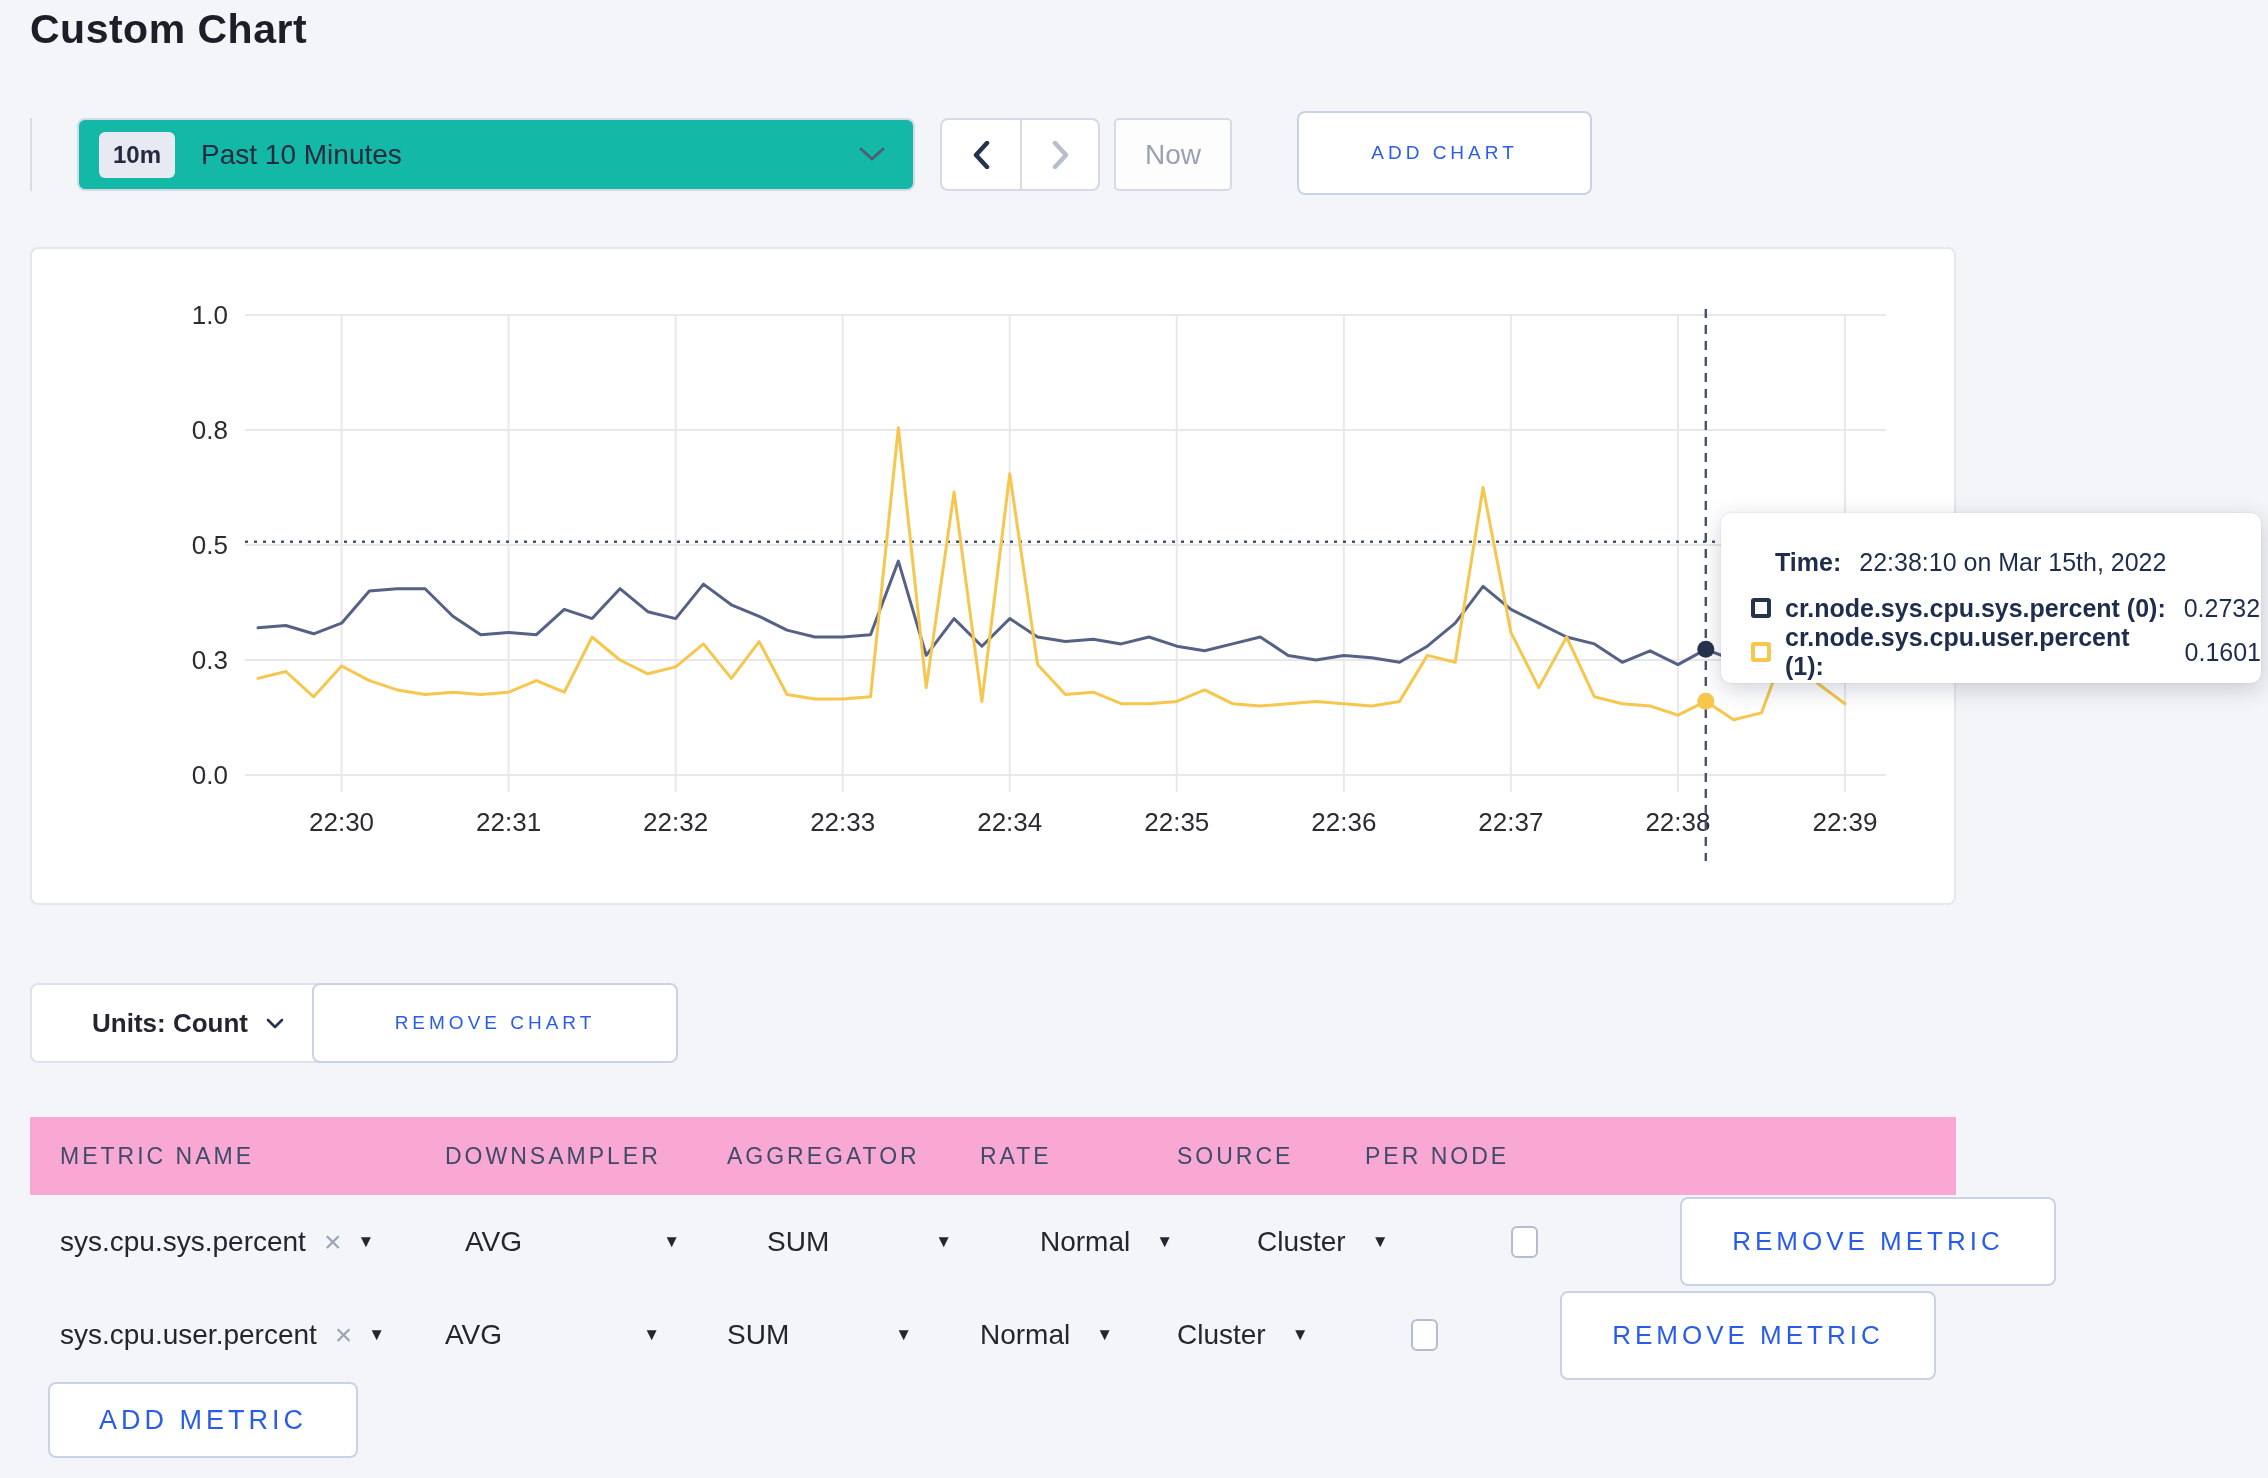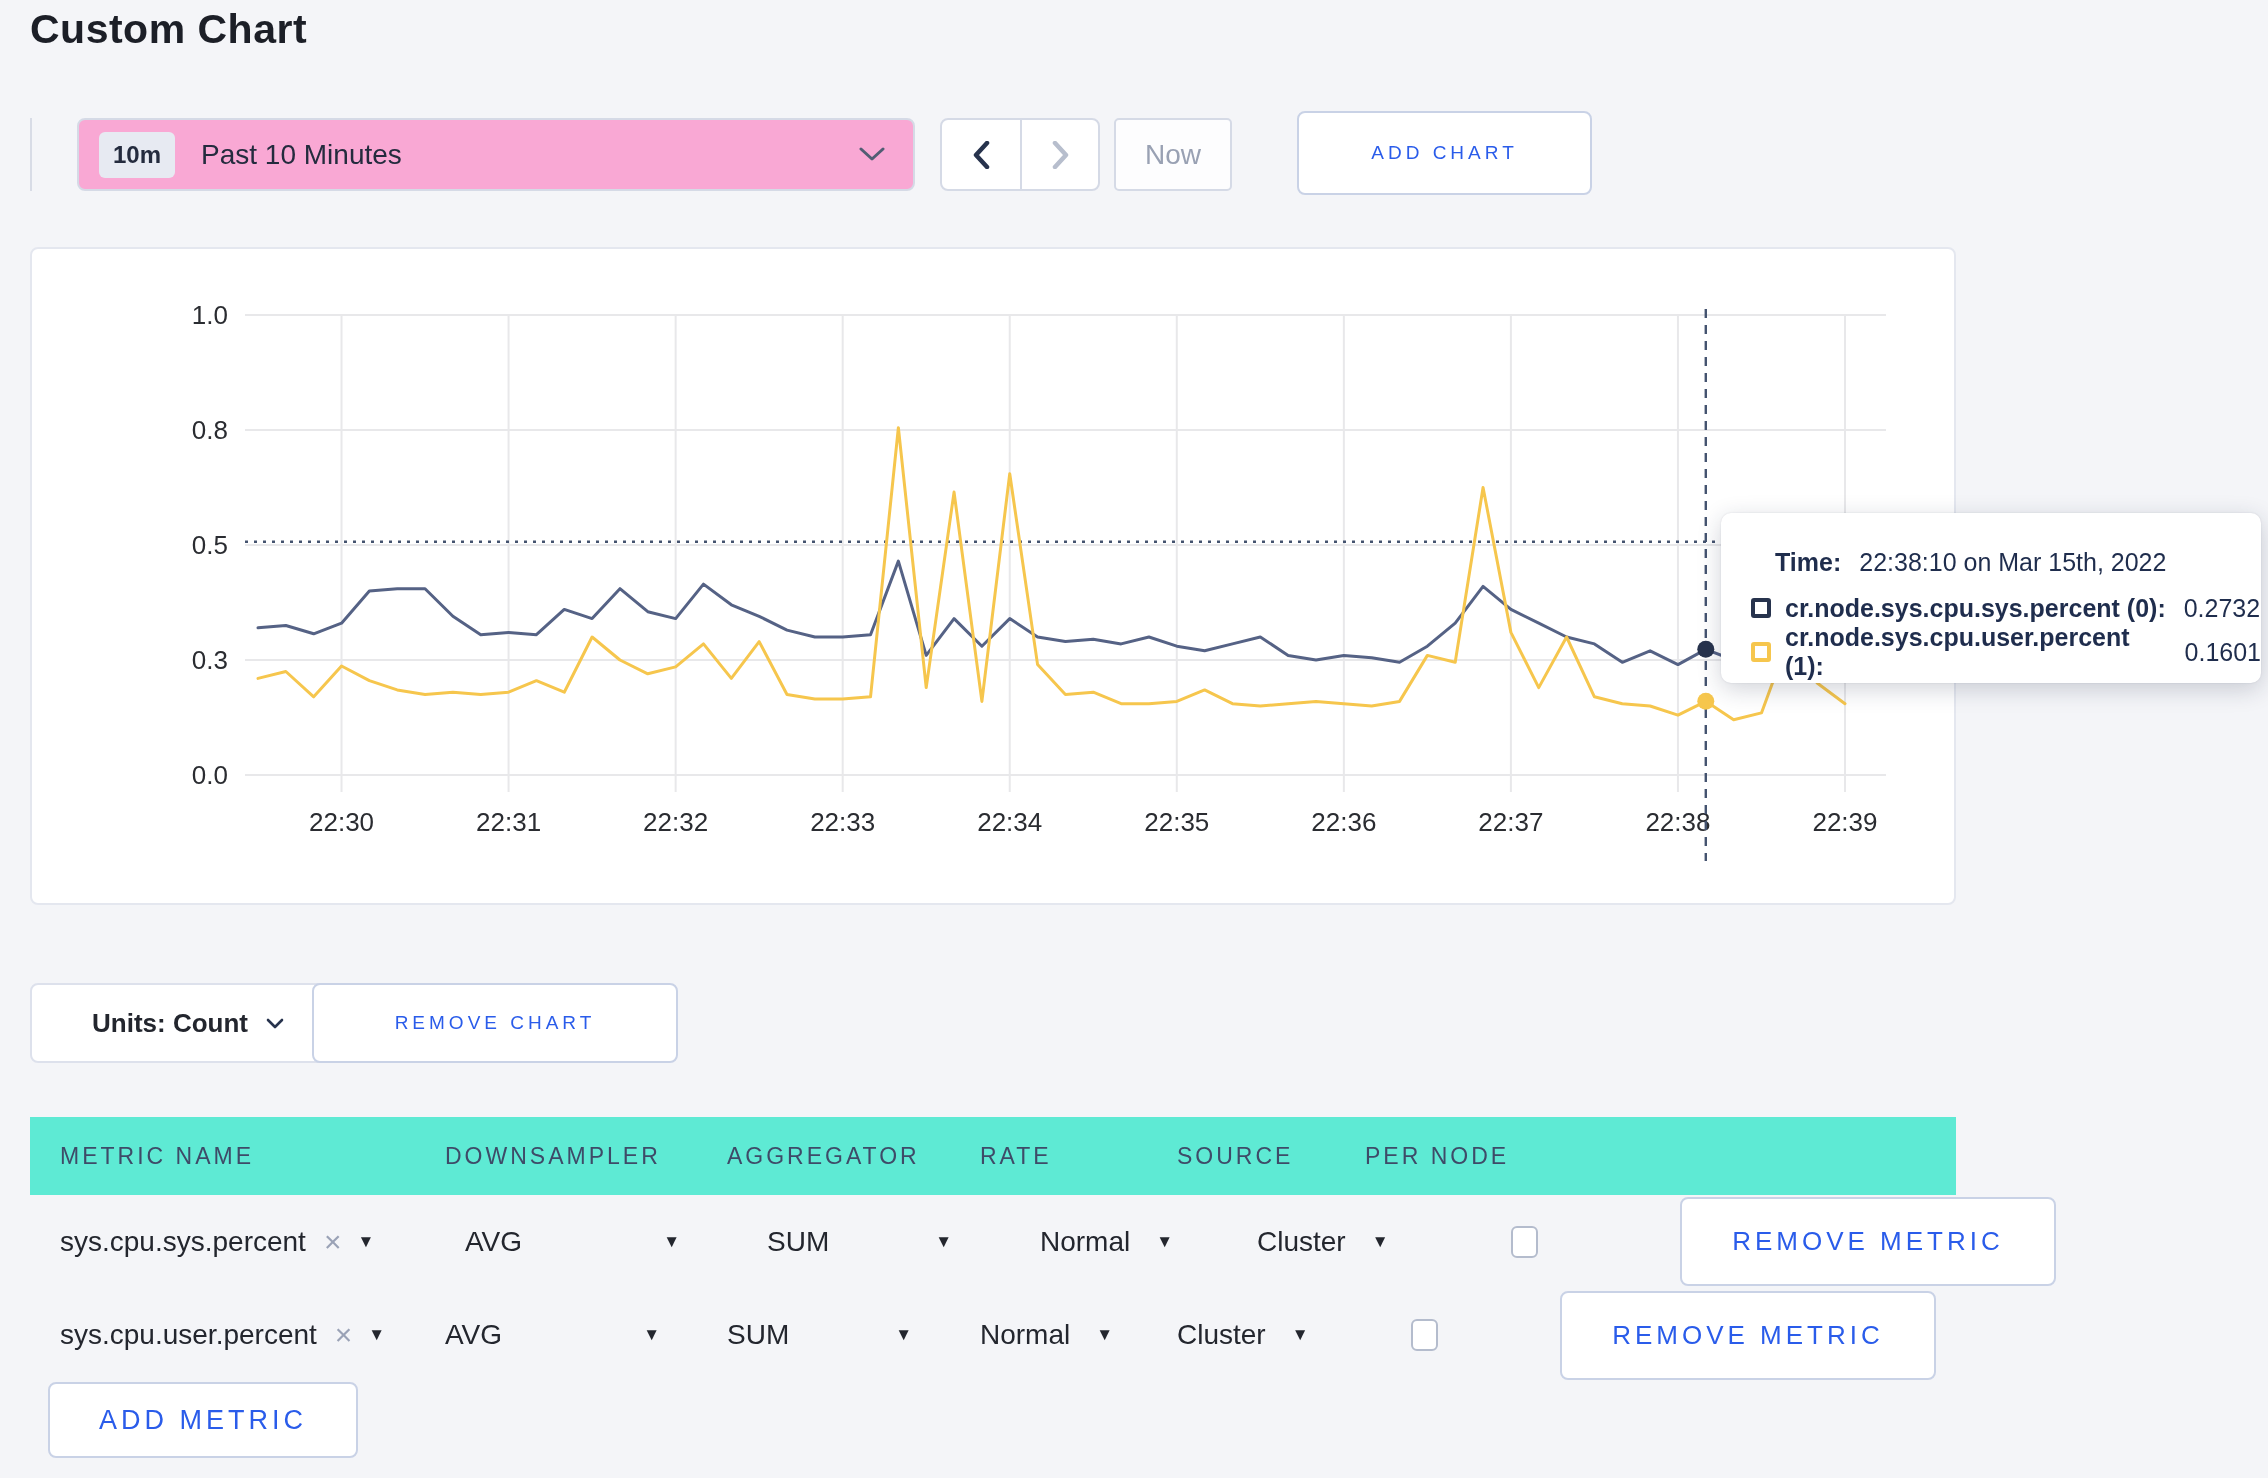--- a/index.html
+++ b/index.html
@@ -15,21 +15,21 @@
   .page-title {
     position:absolute; left:30px; top:6px;
     font-size:41px; font-weight:700; color:#1c1f27; letter-spacing:0.5px;
   }
 
   
   .toolbar { position:absolute; left:0; top:111px; height:84px; width:100%; }
   .toolbar-divider { position:absolute; left:30px; top:7px; width:2px; height:73px; background:#d8dce6; }
   .time-select {
     position:absolute; left:77px; top:7px; width:838px; height:73px;
-    background:#f9a8d4; border:2px solid #d5dae6; border-radius:8px;
+    background:#14b8a6; border:2px solid #d5dae6; border-radius:8px;
     display:flex; align-items:center; padding:0 28px 0 20px; cursor:pointer;
   }
   .time-badge {
     background:#e7eaf2; border-radius:6px; padding:9px 14px;
     font-size:24px; font-weight:700; color:#242b3e;
   }
   .time-label { margin-left:26px; font-size:28px; color:#242b3e; flex:1; }
   .nav-group {
     position:absolute; left:940px; top:7px; width:160px; height:73px;
     background:#fff; border:2px solid #d5dae6; border-radius:8px;
@@ -77,21 +77,21 @@
     position:absolute; left:30px; top:983px; width:316px; height:80px;
     background:#fff; border:2px solid #dde1ec; border-radius:8px;
     display:flex; align-items:center; justify-content:center; gap:18px;
     font-size:26px; font-weight:700; color:#23262e; cursor:pointer;
   }
   .remove-chart { position:absolute; left:312px; top:983px; width:366px; height:80px; }
 
   
   .metrics { position:absolute; left:30px; top:1117px; width:1926px; }
   .mt-grid { display:grid; grid-template-columns:385px 282px 253px 197px 188px 195px 1fr; align-items:center; padding-left:30px; }
-  .mt-header { background:#5eead4; height:78px; }
+  .mt-header { background:#f9a8d4; height:78px; }
   .mt-header .mt-col {
     font-size:23px; letter-spacing:3px; color:#3e4b68; font-weight:400;
   }
   .mt-row1 { height:93px;gap:20px; }
   .mt-row2 { height:94px; }
   .mt-cell { display:flex; align-items:center; font-size:28px; color:#23262e; }
   .metric-name { cursor:pointer; }
   .metric-x { color:#9aa2b6; font-size:30px; margin-left:18px; cursor:pointer; }
   .caret { font-size:17px; color:#23262e; margin-left:16px; }
   .dd-spread { justify-content:space-between; cursor:pointer; }

